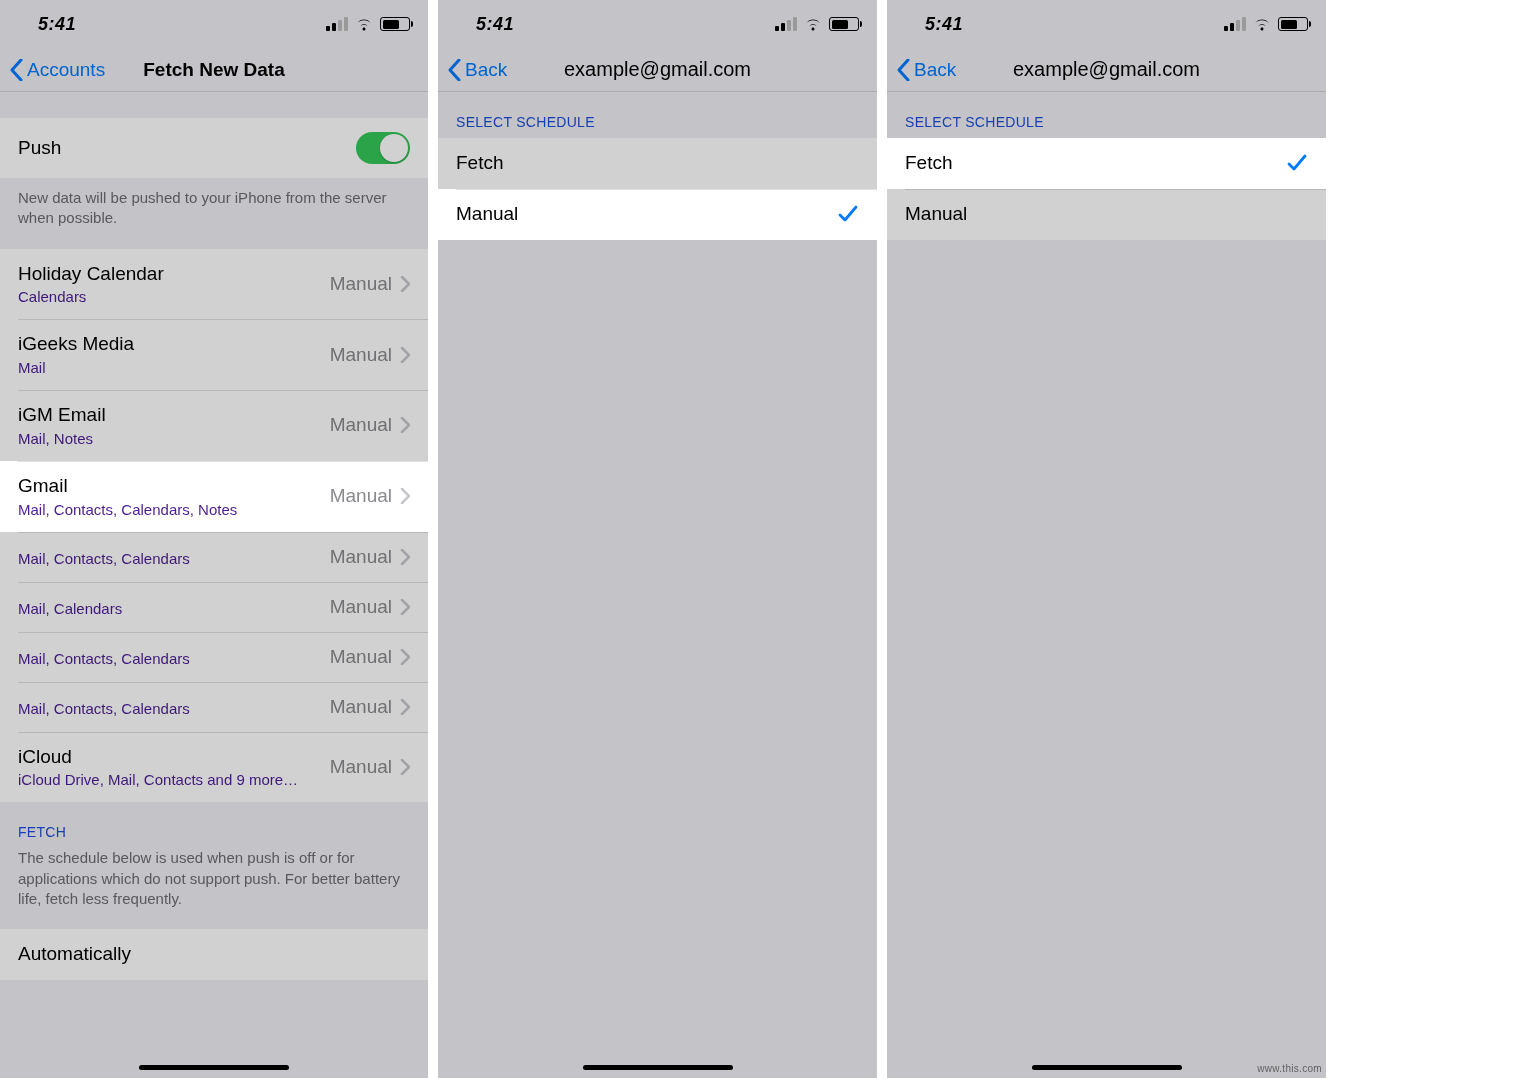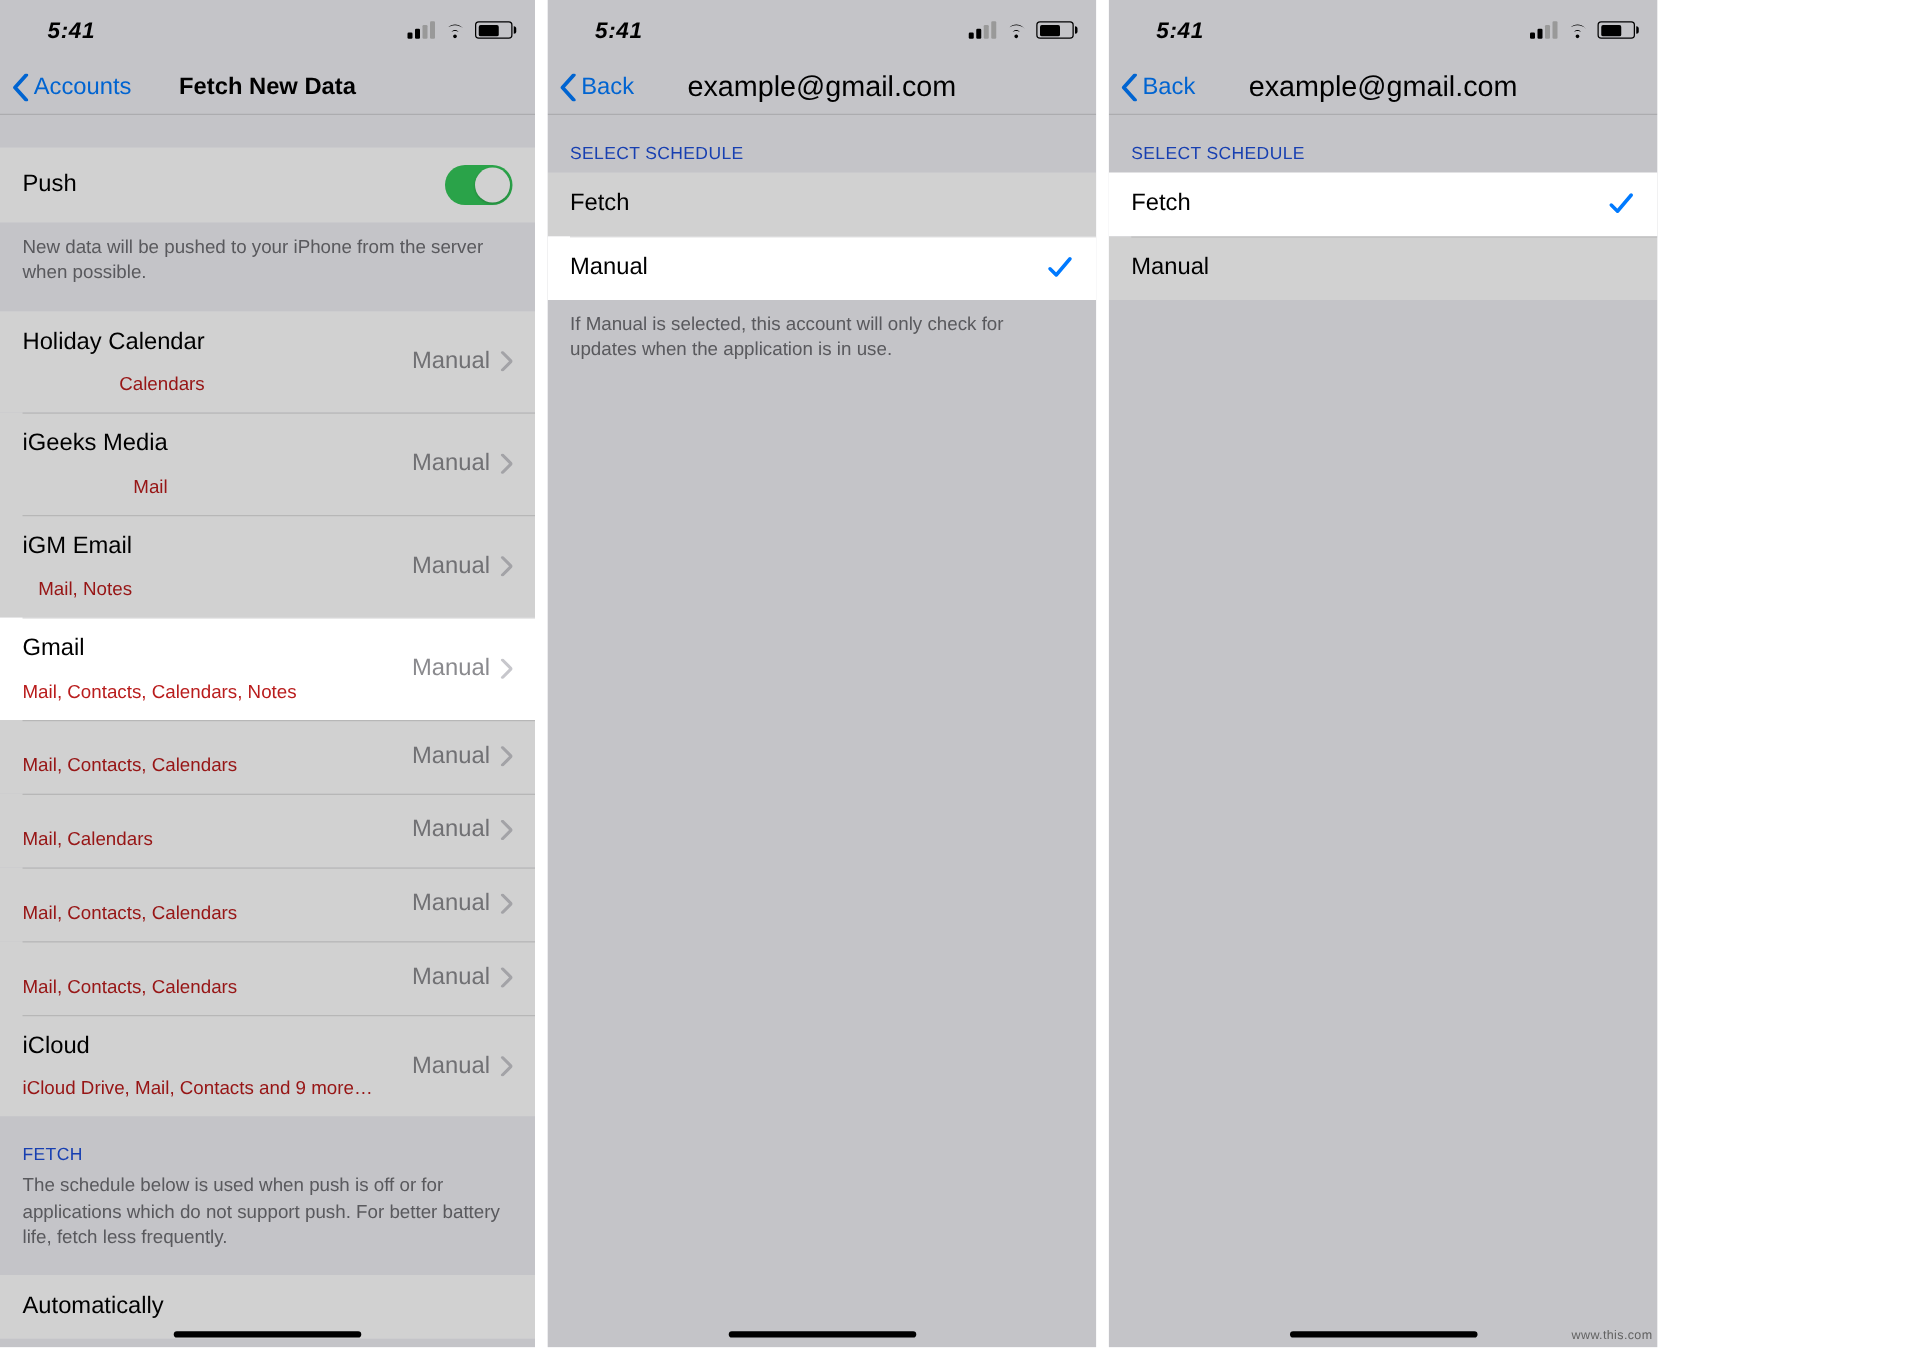--- a/index.html
+++ b/index.html
@@ -27,30 +27,30 @@
   .wifi svg { display:block; }
   .battery { width:30px; height:14px; border:1.5px solid #000; border-radius:3px; position:relative; }
   .battery::after { content:""; position:absolute; right:-4px; top:3px; width:2px; height:6px; background:#000; border-radius:0 2px 2px 0; }
   .battery .lvl { position:absolute; left:1.5px; top:1.5px; bottom:1.5px; width:60%; background:#000; border-radius:1.5px; }
 
   
   .navbar { height:44px; display:flex; align-items:center; padding:0 10px; border-bottom:1px solid rgba(0,0,0,0.12); position:relative; }
   .back { display:flex; align-items:center; color:#007aff; font-size:19px; }
   .back svg { margin-right:4px; }
   .navtitle { position:absolute; left:50%; transform:translateX(-50%); font-size:19px; font-weight:600; color:#000; white-space:nowrap; }
-  .navtitle.long { font-size:23px; font-weight:400; }
+  .navtitle.long { font-size:20px; font-weight:400; }
 
   .group-spacer { height:26px; }
   .section-header { padding:22px 18px 8px; font-size:14px; letter-spacing:0.3px; color:#1d4ed8; text-transform:none; }
 
   .cell { background:#fff; padding:14px 18px; display:flex; align-items:center; justify-content:space-between; position:relative; min-height:50px; }
   .cell + .cell::before, .cell.sep::before { content:""; position:absolute; left:18px; right:0; top:0; height:1px; background:rgba(0,0,0,0.12); }
   .cell.first::before{display:none;}
   .cell .title { font-size:19px; color:#000; line-height:1.2; }
-  .cell .sub { font-size:15px; color:#b91c1c; margin-top:14px;text-align:right; }
+  .cell .sub { font-size:15px; color:#4c1d95; margin-top:3px; }
   .cell .left { display:flex; flex-direction:column; }
   .cell .right { display:flex; align-items:center; gap:8px; color:#8a8a8e; font-size:19px; }
   .chevron svg { display:block; }
   .check svg { display:block; }
   .footer-text { padding:10px 18px 20px; font-size:15px; color:#6d6d72; line-height:1.35; }
 
   
   .switch { width:54px; height:32px; border-radius:16px; background:#34c759; position:relative; }
   .switch .knob { position:absolute; right:2px; top:2px; width:28px; height:28px; border-radius:50%; background:#fff; box-shadow:0 1px 2px rgba(0,0,0,0.2); }
 
@@ -281,21 +281,20 @@
     <div class="cell highlight">
       <div class="left">
           <span class="title">Manual</span>
         </div>
       <span class="check">
           <svg width="22" height="22" viewBox="0 0 22 22">
             <path d="M3 12l5 5L19 4" stroke="#007aff" stroke-width="2.8" fill="none" stroke-linecap="round" stroke-linejoin="round"></path>
           </svg>
         </span>
     </div>
-    <div class="footer-text">If Manual is selected, this account will only check for updates when the application is in use.</div>
 
     <div class="home-indicator"></div>
   </div>
 
   <div class="gap"></div>
 
   <div class="shot s3 dim">
     <div class="statusbar">
       <span class="time">5:41</span>
       <div class="status-icons">

